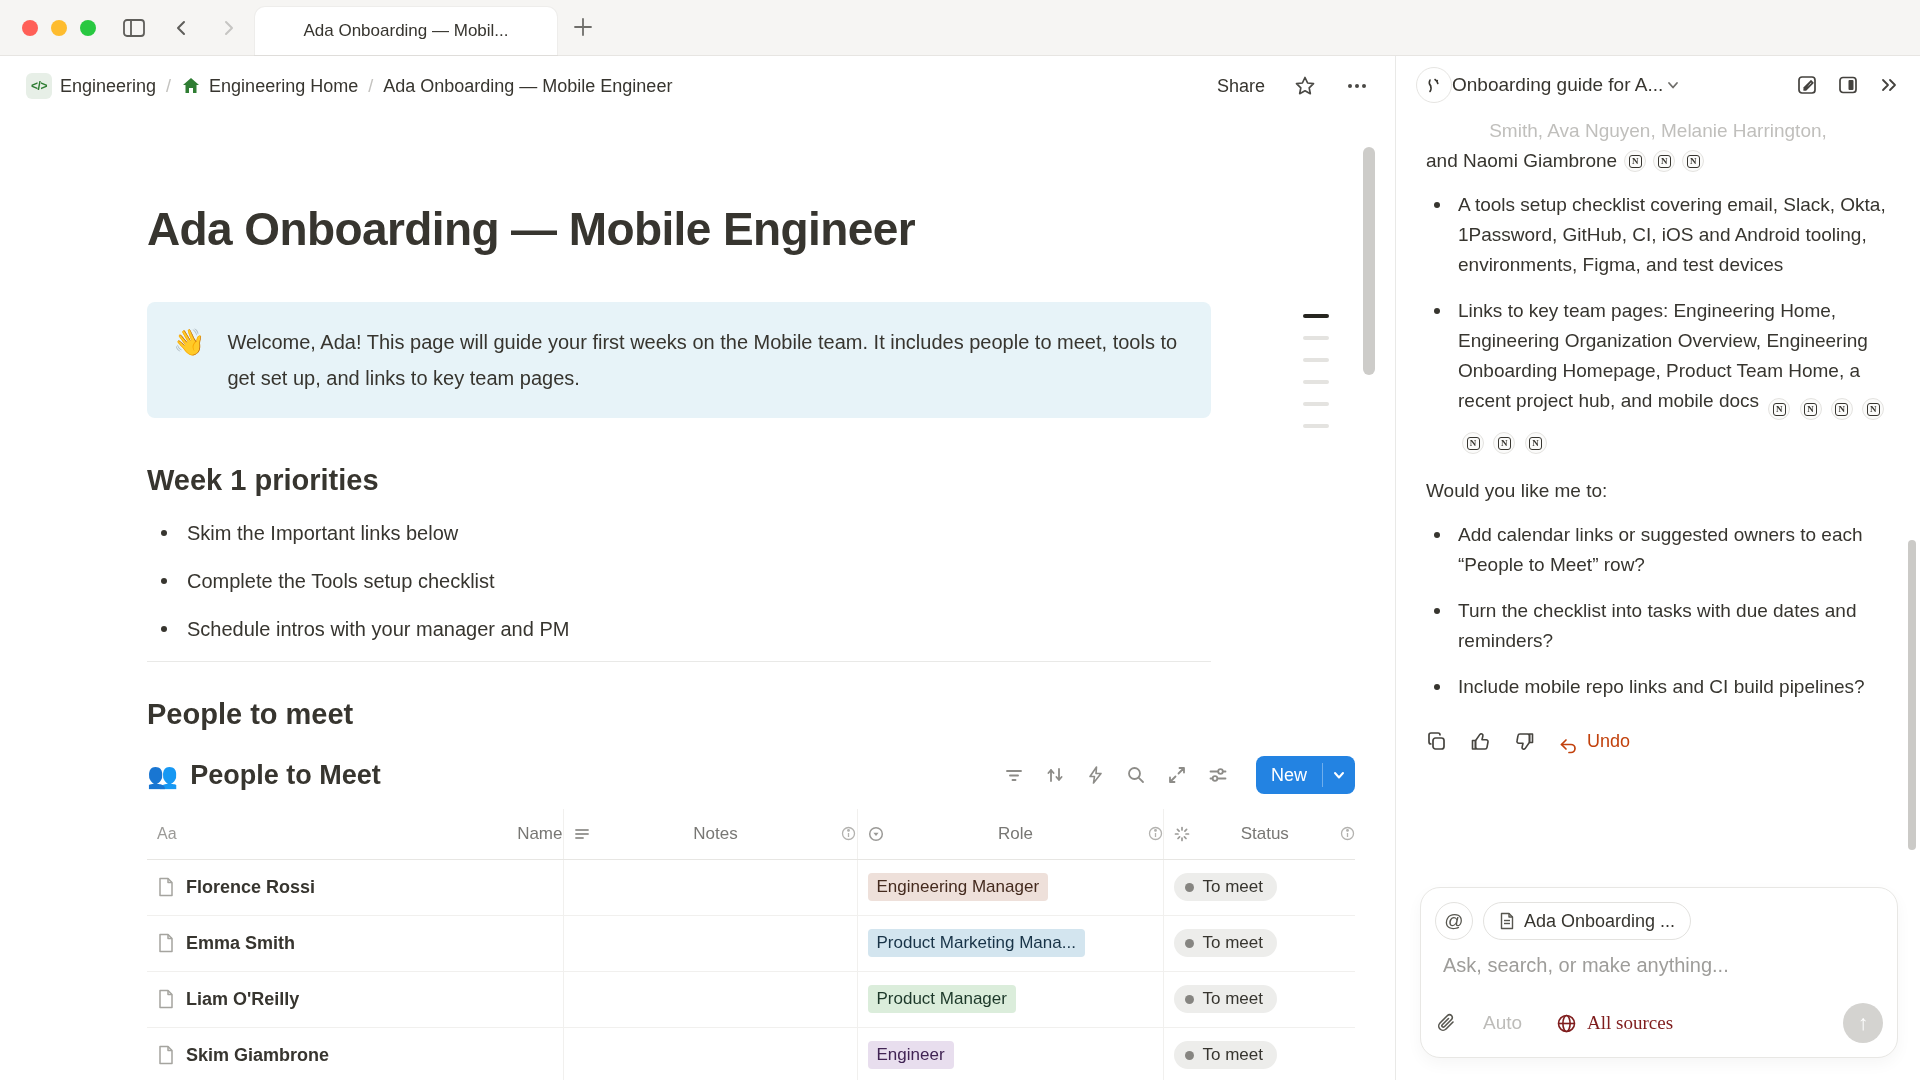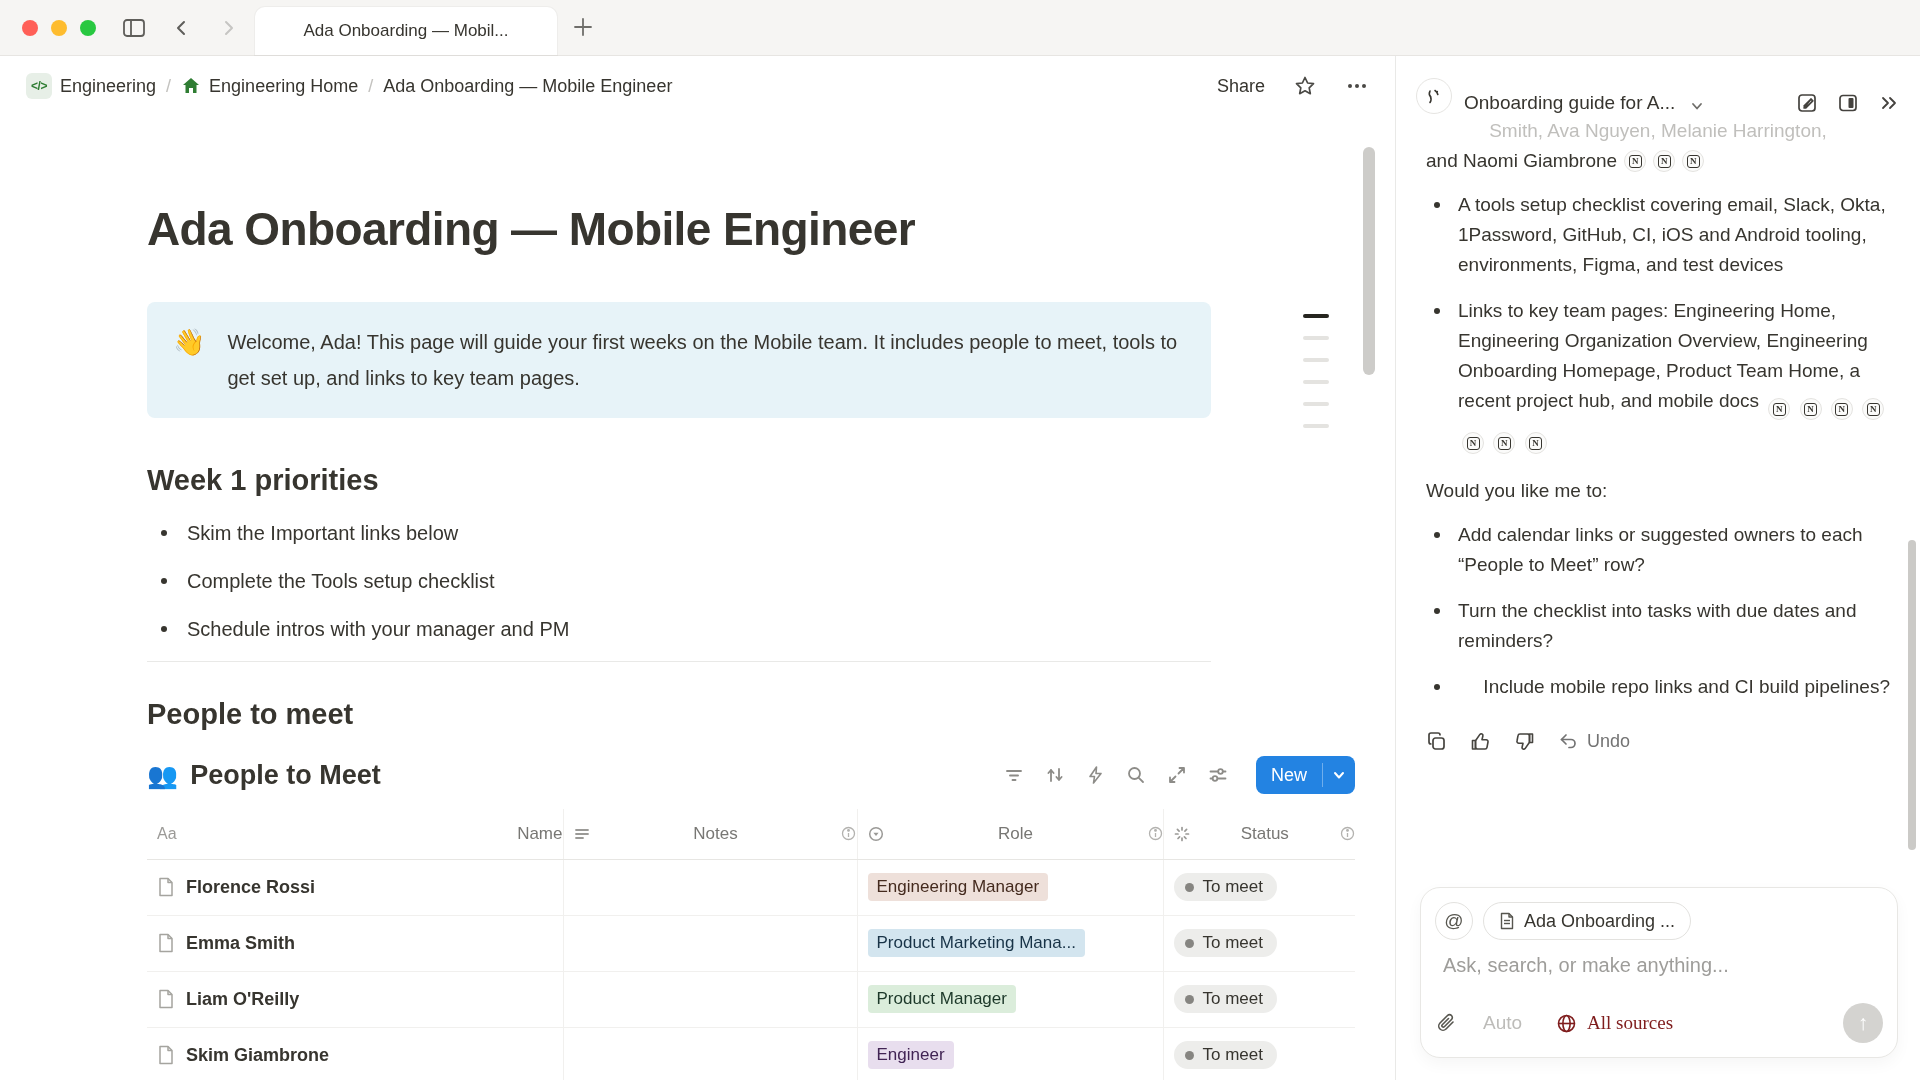--- a/index.html
+++ b/index.html
@@ -78,44 +78,44 @@
   .statuspill .sdot { width:9px; height:9px; border-radius:50%; background:#868581; }
 
   .outline { position:absolute; left:1303px; top:258px; }
   .outline span { display:block; width:26px; height:4px; border-radius:2px; background:#e4e3e0; margin-bottom:18px; }
   .outline span:first-child { background:#26251f; }
   .vscroll-main { position:absolute; left:1363px; top:91px; width:12px; height:228px;
     border-radius:6px; background:#cdccc9; }
 
   
   .panel { width:524px; flex:0 0 auto; position:relative; background:#fff; display:flex; flex-direction:column; }
-  .panel-h { height:58px; display:flex; align-items:flex-end; padding:0 20px; gap:12px; flex:0 0 auto; }
+  .panel-h { height:58px; display:flex; align-items:center; padding:0 20px; flex:0 0 auto; }
   .aiface { width:36px; height:36px; border-radius:50%; border:1px solid #e6e5e2; display:flex;
     align-items:center; justify-content:center; color:#37352f; flex:0 0 auto; }
   .panel-title { font-size:19px; font-weight:500; white-space:nowrap; }
   .panel-h .chev { color:#6f6e6a; display:flex; margin-left:2px; }
   .panel-h .right { margin-left:auto; display:flex; align-items:center; gap:19px; color:#44423e; }
   .panel-h .right .ic { display:flex; cursor:pointer; }
 
   .panel-body { padding:2px 30px 0 30px; font-size:19px; line-height:30px; }
   .fadedline { color:#c0bfbc; white-space:nowrap; overflow:hidden;text-align:center; }
   .nline { display:flex; align-items:center; gap:7px; flex-wrap:wrap; }
   .nbadge { width:22px; height:22px; border-radius:50%; background:#fbfbfa; border:1px solid #e4e3e0;
     display:inline-flex; align-items:center; justify-content:center; flex:0 0 auto; }
   .nbadge i { font-style:normal; width:13px; height:13px; border:1.5px solid #37352f; border-radius:3px;
     font-family:"Liberation Serif", serif; font-size:9px; font-weight:700; display:flex;
     align-items:center; justify-content:center; color:#37352f; }
   ul.ai { list-style:none; margin-top:14px; }
-  ul.ai li { display:flex; margin-top:16px;justify-content:space-between; }
+  ul.ai li { display:flex; margin-top:16px; }
   ul.ai li:first-child { margin-top:0; }
   ul.ai li .dot { width:6px; height:6px; border-radius:50%; background:#37352f; margin:12px 18px 0 8px; flex:0 0 auto; }
   .ai-q { margin-top:22px; }
   .ai-actions { margin-top:24px; display:flex; align-items:center; gap:23px; color:#46443f; }
   .ai-actions .ic { display:flex; cursor:pointer; }
-  .undo { display:flex; align-items:center; gap:9px; font-size:18px; color:#737373; cursor:pointer; }
+  .undo { display:flex; align-items:flex-end; gap:9px; font-size:18px; color:#c2410c; cursor:pointer; }
 
   .inputcard { position:absolute; left:24px; right:22px; bottom:22px; border:1px solid #e8e7e4;
     border-radius:20px; box-shadow:0 6px 16px rgba(0,0,0,0.04); padding:14px; background:#fff; }
   .ic-row1 { display:flex; align-items:center; gap:10px; }
   .atbtn { width:38px; height:38px; border-radius:50%; border:1px solid #e3e2df; display:flex;
     align-items:center; justify-content:center; font-size:19px; color:#57564f; }
   .ctxchip { height:38px; border:1px solid #e3e2df; border-radius:999px; display:flex; align-items:center;
     gap:9px; padding:0 15px; font-size:18px; font-weight:500; color:#37352f; }
   .ctxchip .ic { color:#57564f; display:flex; }
   .ic-placeholder { margin:14px 0 0 8px; font-size:20px; color:#9e9d9a; }

